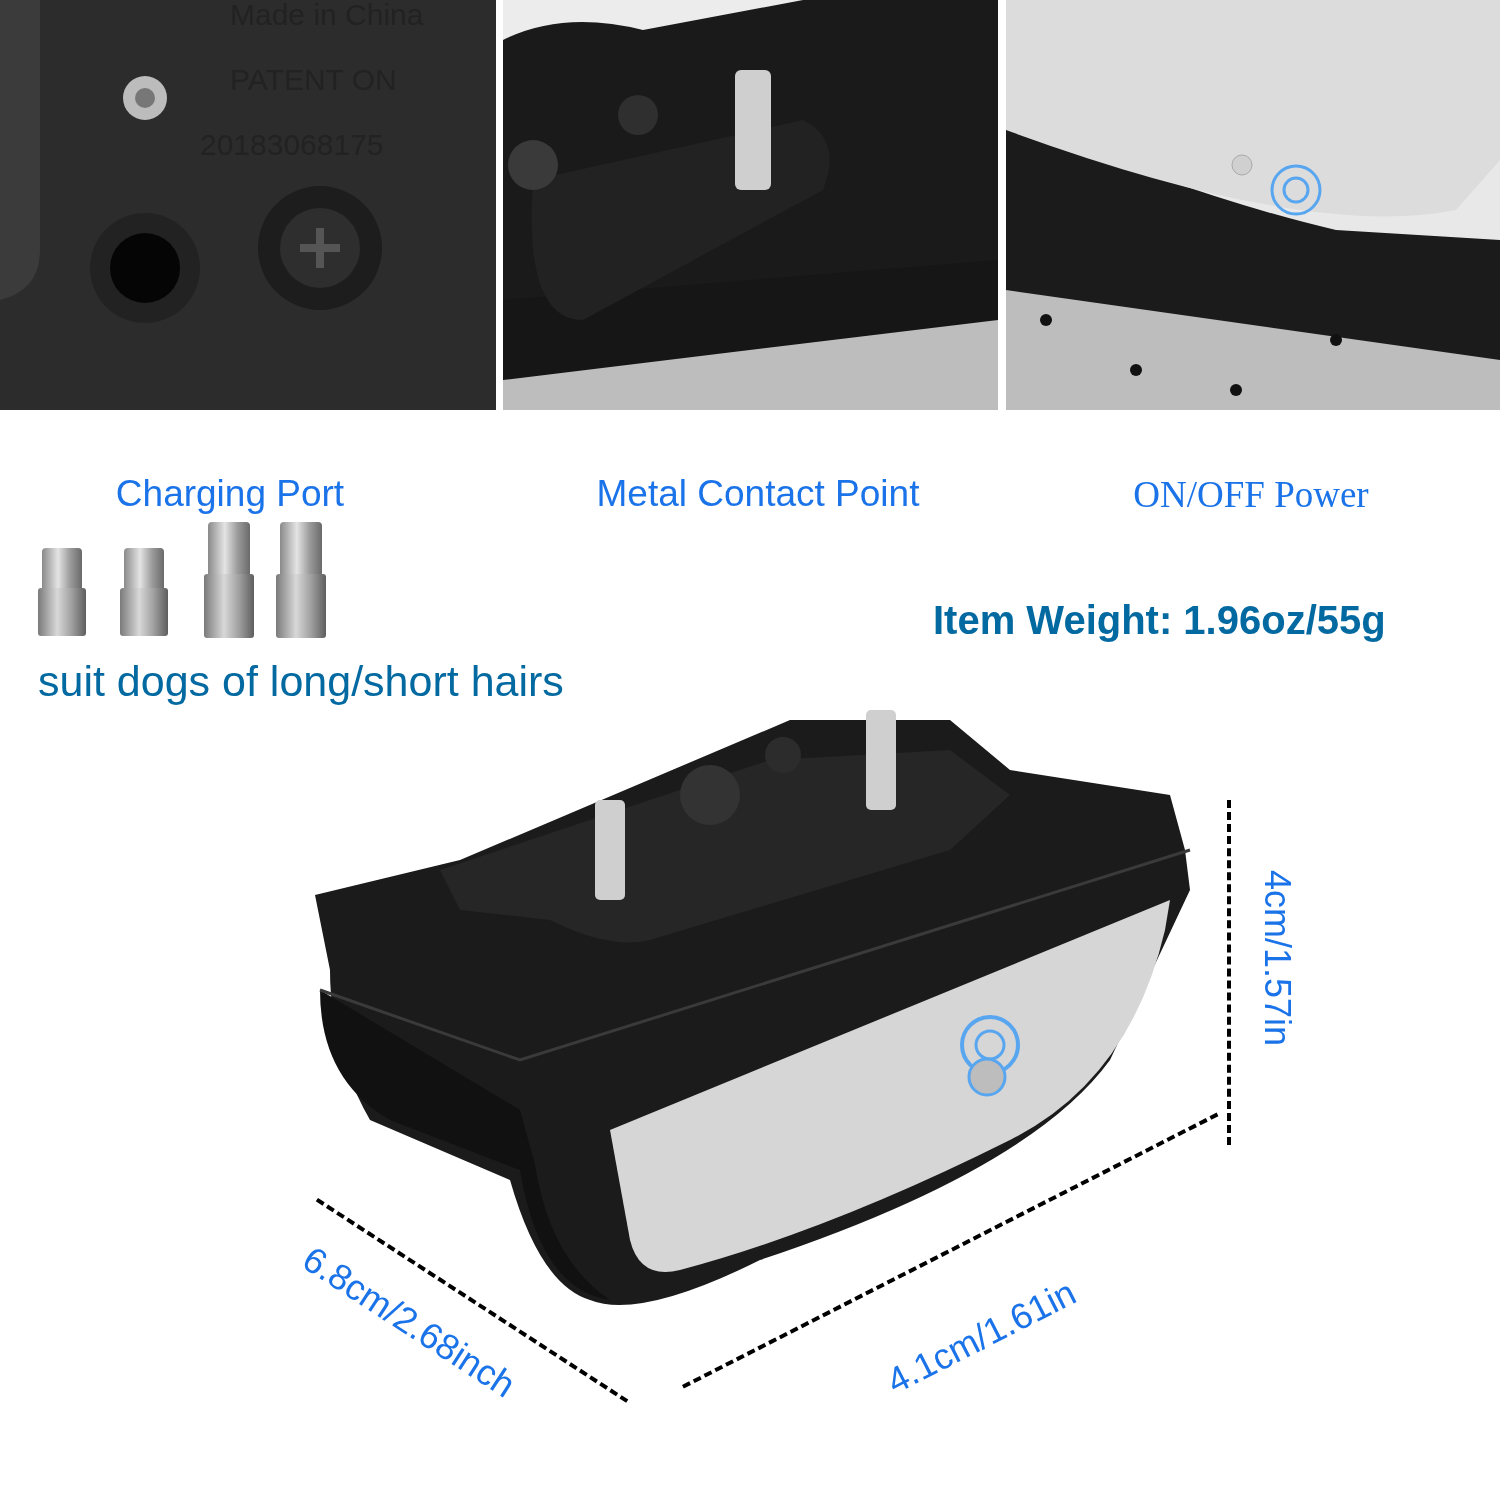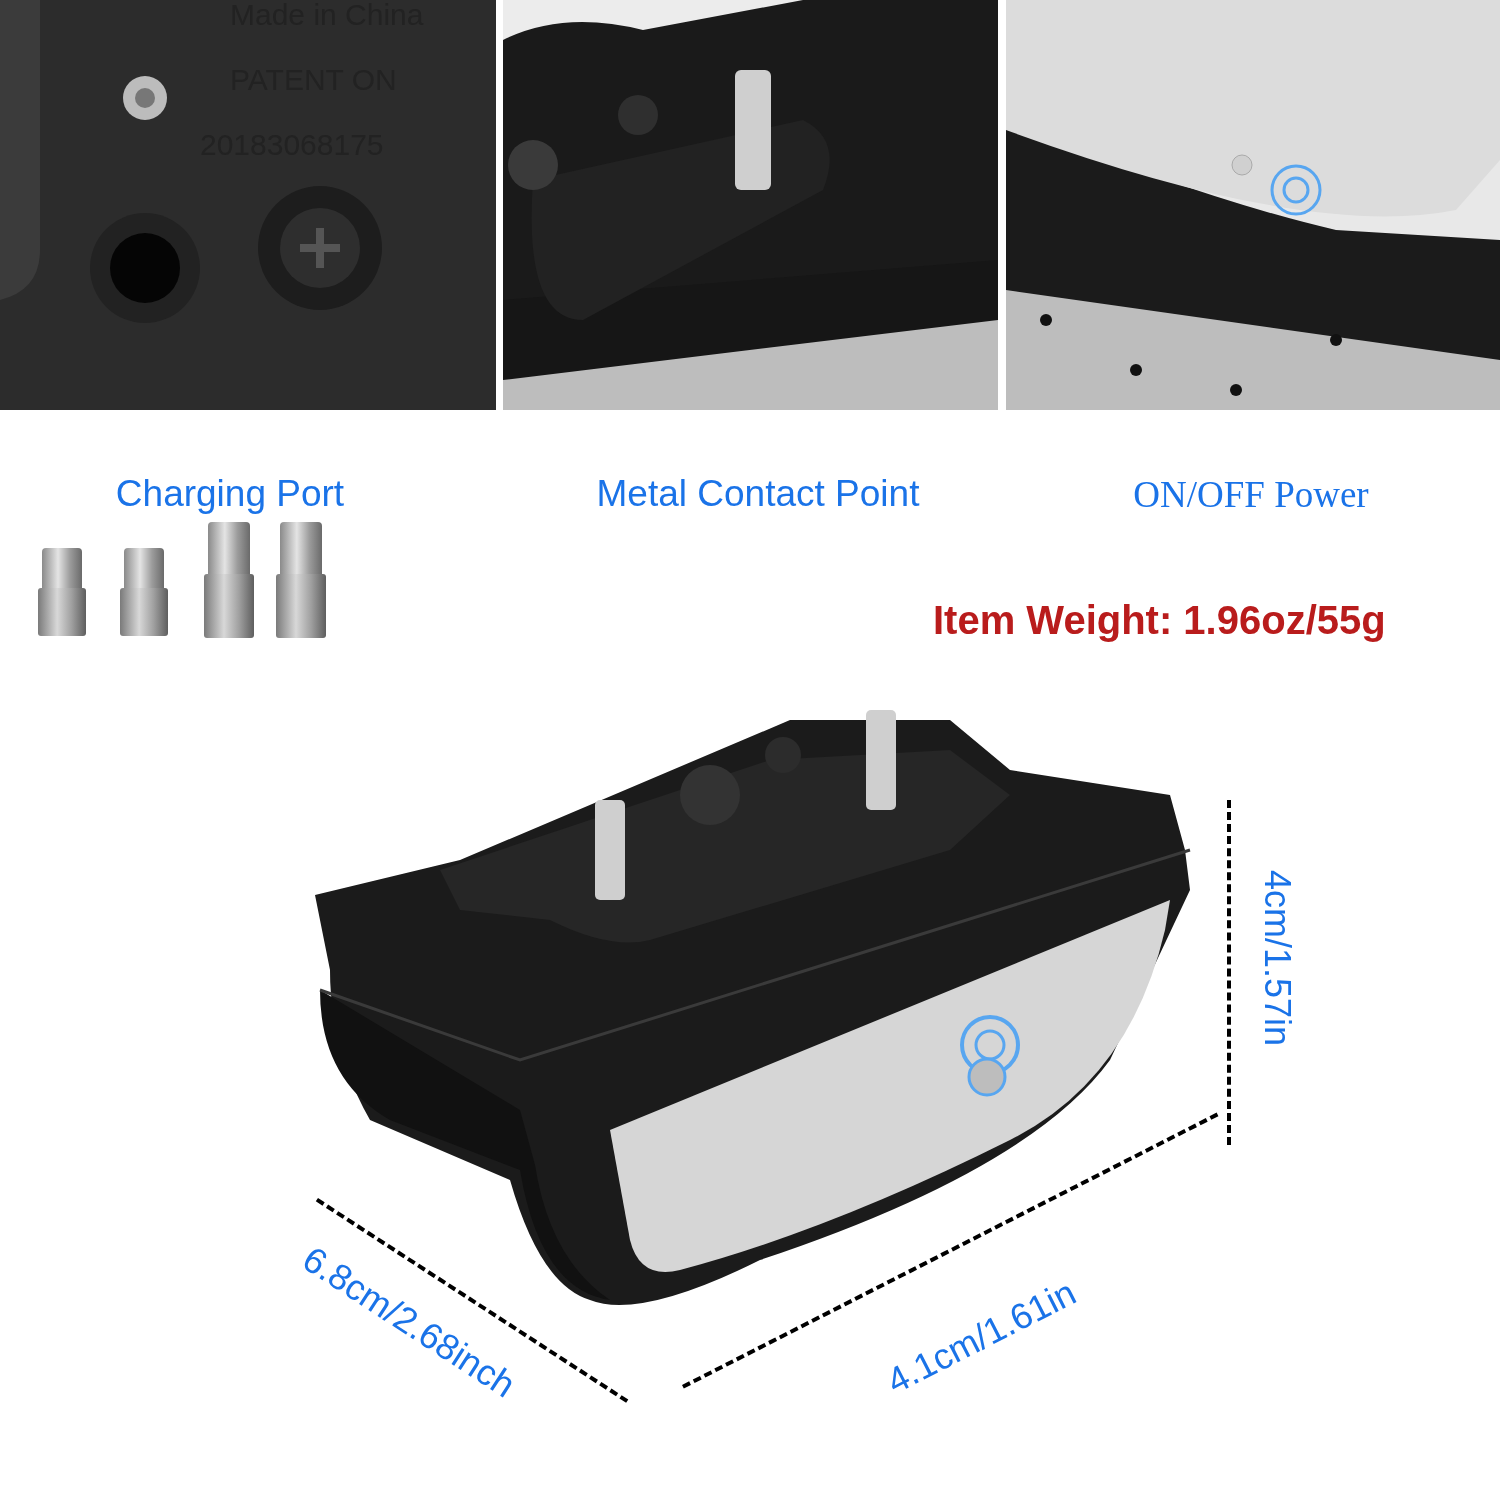--- a/index.html
+++ b/index.html
@@ -2,21 +2,21 @@
 <html><head>
 <meta charset="utf-8">
 <style>
   html,body{margin:0;padding:0;background:#fff;}
   body{width:1500px;height:1500px;position:relative;overflow:hidden;font-family:"Liberation Sans",sans-serif;}
   .panel{position:absolute;top:0;height:410px;overflow:hidden;}
   .p1{left:0;width:496px;background:#3a3a3a;}
   .p2{left:503px;width:495px;background:#e9e9e9;}
   .p3{left:1006px;width:494px;background:#2a2a2a;}
   .cap{position:absolute;top:433px;font-size:37px;color:#1a73e8;text-align:center;margin-top:40px;}
-  .blue{color:#b91c1c;text-align:right;}
+  .blue{color:#0369a1;text-align:right;}
   .probe{position:absolute;top:548px;background:linear-gradient(90deg,#8a8a8a,#e4e4e4 40%,#9c9c9c 70%,#6a6a6a);border-radius:4px;}
   .probe::before{content:"";position:absolute;left:-4px;right:-4px;bottom:0;height:55%;background:linear-gradient(90deg,#7a7a7a,#d8d8d8 40%,#a0a0a0 70%,#5e5e5e);border-radius:3px;}
   .dim{position:absolute;color:#1a73e8;font-size:36px;white-space:nowrap;}
   .dash{position:absolute;border-color:#1a73e8;}
 </style>
 </head>
 <body>
 
 <div class="panel p1">
   <svg width="496" height="410" viewBox="0 0 496 410">
@@ -65,20 +65,21 @@
 <div class="cap" style="left:0;width:460px;">Charging Port</div>
 <div class="cap" style="left:503px;width:510px;text-align:center;">Metal Contact Point</div>
 <div class="cap" style="left:1006px;width:490px;font-family:Liberation Serif, serif;">ON/OFF Power</div>
 
 <div class="probe" style="left:42px;width:40px;height:88px;"></div>
 <div class="probe" style="left:124px;width:40px;height:88px;"></div>
 <div class="probe" style="left:208px;top:522px;width:42px;height:116px;"></div>
 <div class="probe" style="left:280px;top:522px;width:42px;height:116px;"></div>
 
 <div class="blue" style="position:absolute;left:38px;top:656px;font-size:43px;line-height:50px;">
+  <div>suit dogs of long/short hairs</div>
 </div>
 
 <div class="blue" style="position:absolute;left:933px;top:598px;font-size:40px;font-weight:bold;">Item Weight: 1.96oz/55g</div>
 
 <div style="position:absolute;left:310px;top:700px;width:900px;height:640px;">
   <svg width="900" height="640" viewBox="0 0 900 640">
     <path d="M5 195 L150 160 L480 20 L640 20 L700 70 L860 95 L875 150 L880 190 L800 360 Q720 470 450 560 Q330 620 280 600 Q230 585 200 480 L60 420 Q20 350 20 270 Z" fill="#1b1b1b"></path>
     <path d="M300 430 L860 200 L855 230 Q820 380 700 440 Q520 530 370 570 Q330 580 320 540 Z" fill="#d6d6d6"></path>
     <path d="M10 290 Q10 380 80 420 L210 470 Q230 590 300 600 Q240 560 225 465 L210 410 Z" fill="#111"></path>
     <path d="M10 290 L210 360 L880 150" stroke="#3a3a3a" stroke-width="3" fill="none"></path>

